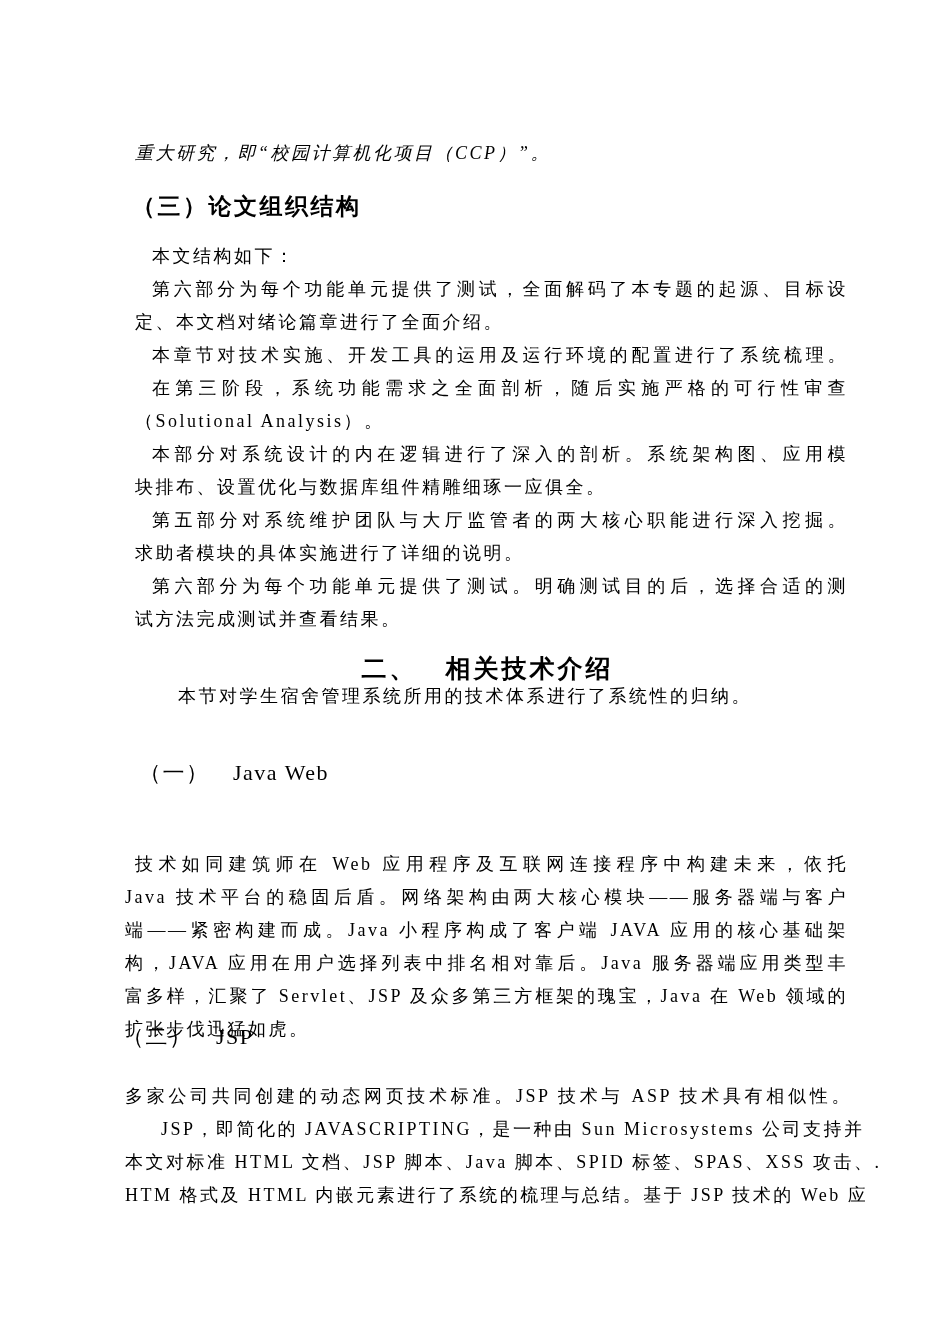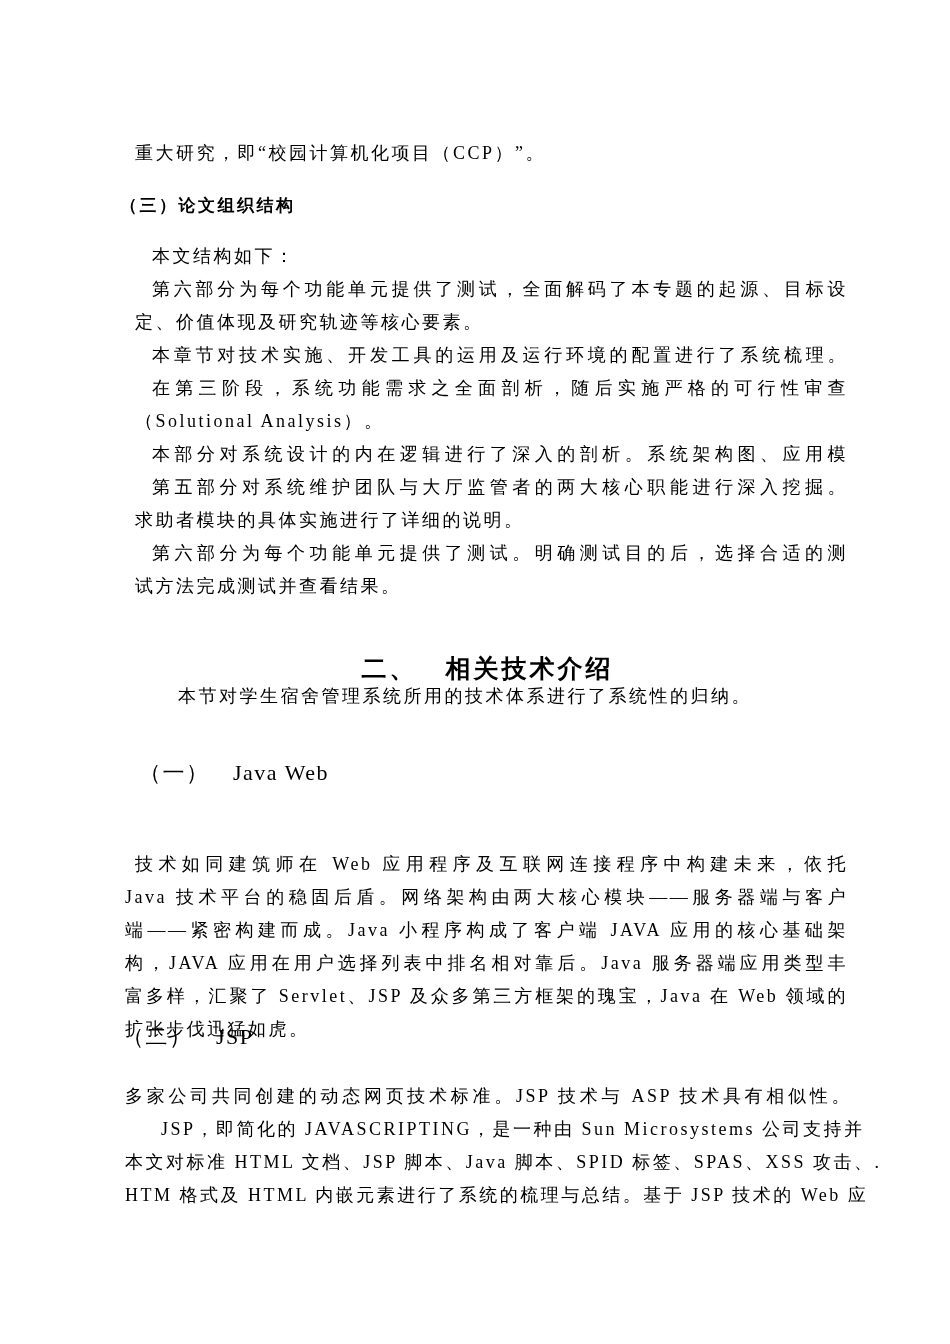--- a/index.html
+++ b/index.html
@@ -21,27 +21,27 @@
     letter-spacing: 2.5px;
     text-align: justify;
     text-align-last: justify;
     white-space: nowrap;
   }
   .tline.end { text-align-last: left; }
   .ind1  { text-indent: 17px; }
   .ind05 { text-indent: 10px; }
   .ind2  { text-indent: 36px; }
 
-  #intro-line { top: 137px; left: 135px; width: 713px; }
+  #intro-line { top: 137px; left: 135px; width: 713px; font-style: italic; }
 
   #h-sec3 {
-    top: 190px; left: 120px;
+    top: 190px; left: 132px;
     font-family: "Liberation Sans", "DejaVu Sans", sans-serif;
     font-weight: bold;
-    font-size: 17px;
+    font-size: 23px;
     line-height: 32px;
     letter-spacing: 2.5px;
   }
 
   #para-a { top: 240px; left: 135px; width: 713px; }
 
   #h-chap {
     top: 650px; left: 125px; width: 725px;
     text-align: center;
     font-family: "Liberation Sans", "DejaVu Sans", sans-serif;
@@ -70,25 +70,26 @@
 
 <div class="page">
 
   <div class="abs tline end" id="intro-line">重大研究，即“校园计算机化项目（CCP）”。</div>
 
   <div class="abs" id="h-sec3">（三）论文组织结构</div>
 
   <div class="abs" id="para-a">
       <div class="tline ind1 end">本文结构如下：</div>
       <div class="tline ind1">第六部分为每个功能单元提供了测试，全面解码了本专题的起源、目标设</div>
-      <div class="tline end">定、价值体现及研究轨迹等核心要素。</div>
+      <div class="tline end">定、本文档对绪论篇章进行了全面介绍。</div>
       <div class="tline ind1">本章节对技术实施、开发工具的运用及运行环境的配置进行了系统梳理。</div>
       <div class="tline ind1">在第三阶段，系统功能需求之全面剖析，随后实施严格的可行性审查</div>
       <div class="tline end">（Solutional Analysis）。</div>
       <div class="tline ind1">本部分对系统设计的内在逻辑进行了深入的剖析。系统架构图、应用模</div>
+      <div class="tline end">块排布、设置优化与数据库组件精雕细琢一应俱全。</div>
       <div class="tline ind1">第五部分对系统维护团队与大厅监管者的两大核心职能进行深入挖掘。</div>
       <div class="tline end">求助者模块的具体实施进行了详细的说明。</div>
       <div class="tline ind1">第六部分为每个功能单元提供了测试。明确测试目的后，选择合适的测</div>
       <div class="tline end">试方法完成测试并查看结果。</div>
     </div>
 
   <div class="abs" id="h-chap">二、　相关技术介绍</div>
 
   <div class="abs tline end" id="p-chap-intro">本节对学生宿舍管理系统所用的技术体系进行了系统性的归纳。</div>
 

